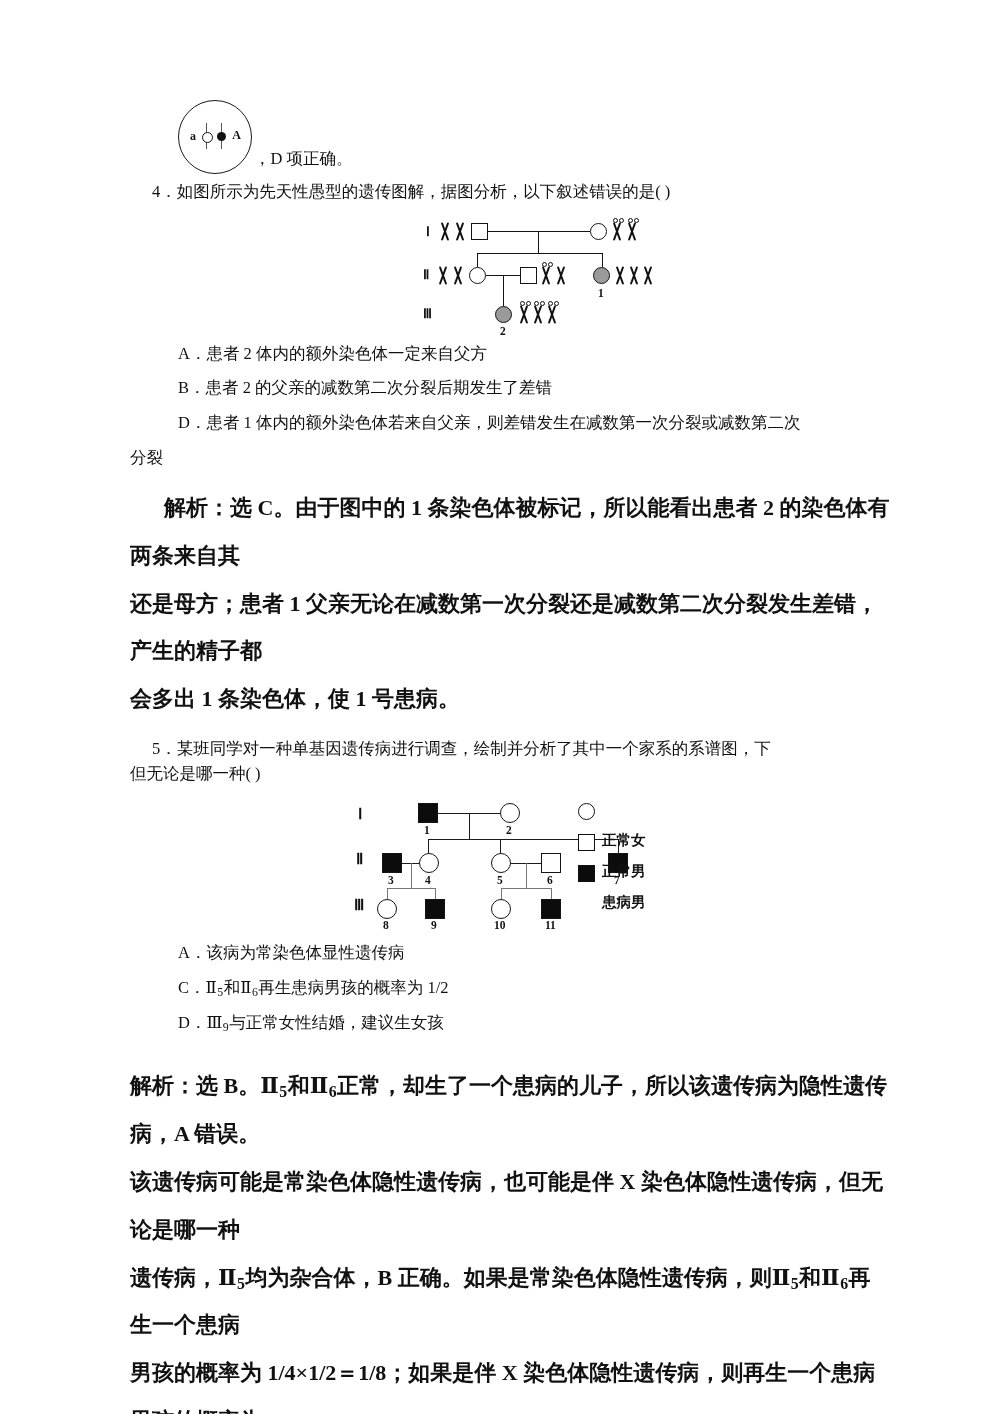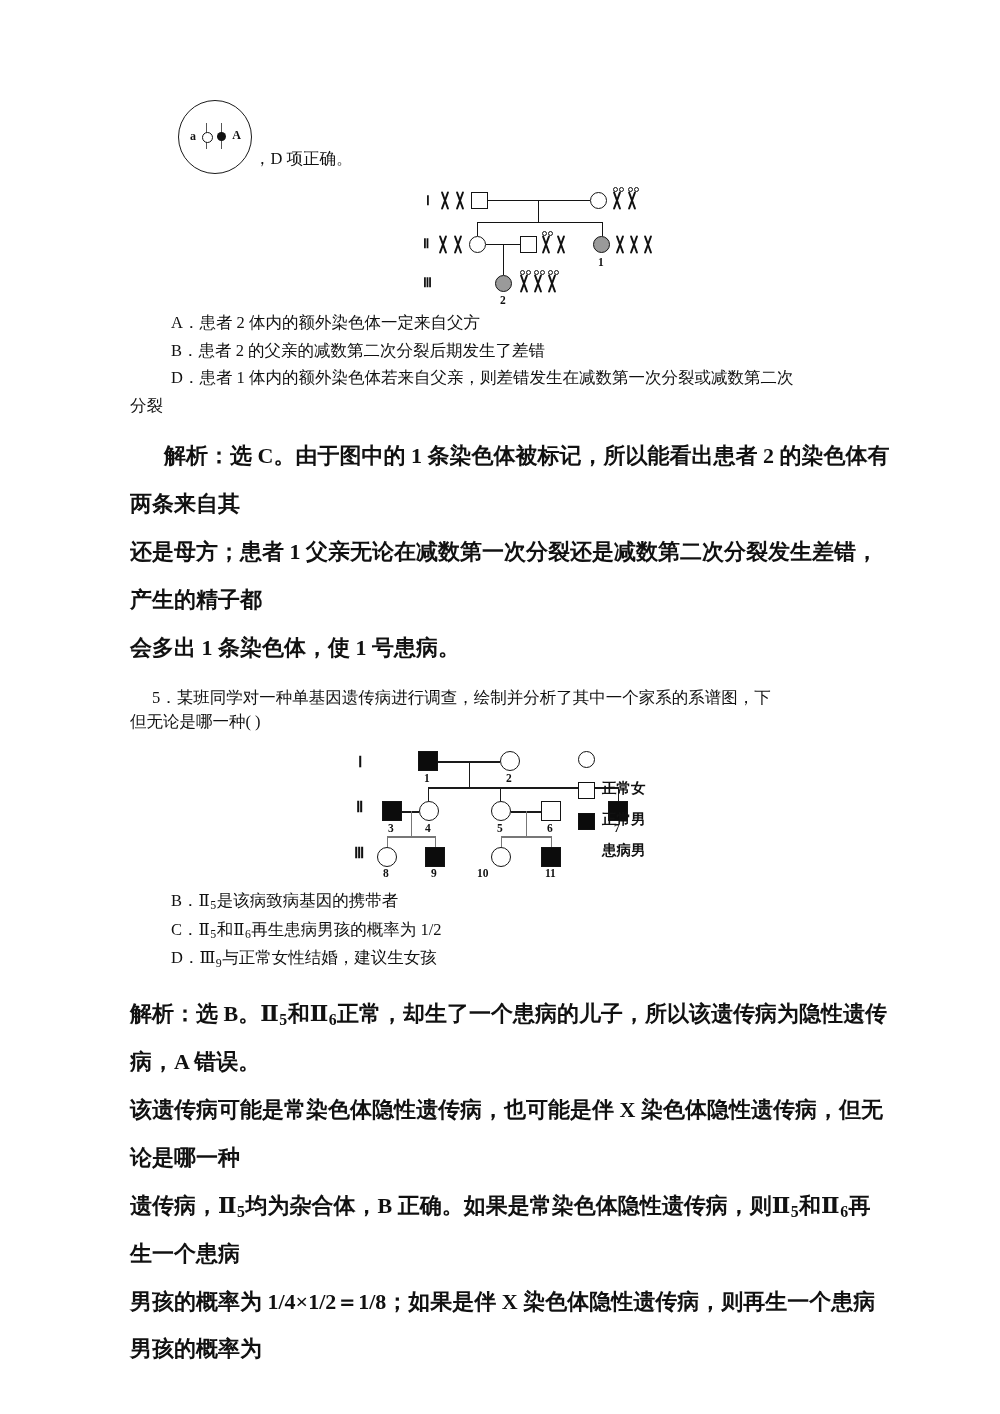--- a/index.html
+++ b/index.html
@@ -30,21 +30,21 @@
   .q-line {
     font-size: 16.5px;
     line-height: 1.5;
     text-indent: 22px;
     margin: 0;
   }
   .opt {
     font-size: 16.5px;
     line-height: 1.62;
     text-indent: 40px;
-    margin: 1px;
+    margin: 8px;
   }
   .opt-cont {
     font-size: 16.5px;
     line-height: 1.62;
     text-indent: 0;
     margin: 0;
   }
   .analysis {
     font-size: 22px;
     line-height: 2.18;
@@ -222,20 +222,21 @@
         <span class="mc-label a-left">a</span>
         <span class="mc-spindle s1"></span>
         <span class="mc-spindle s2"></span>
         <span class="mc-dot open"></span>
         <span class="mc-dot solid"></span>
         <span class="mc-label a-right">A</span>
       </div>
       <div class="meiosis-tail">，D 项正确。</div>
     </div>
 
+    <p class="q-line">4．如图所示为先天性愚型的遗传图解，据图分析，以下叙述错误的是(        )</p>
 
     <div class="ped4">
 
       <span class="gen-label" style="left:296px; top:13px;">Ⅰ</span>
       <span class="gen-label" style="left:293px; top:56px;">Ⅱ</span>
       <span class="gen-label" style="left:293px; top:95px;">Ⅲ</span>
 
       <span class="chrom" style="left:309px; top:12px;">
           <i class="arm a"></i>
           <i class="arm b"></i>
@@ -371,36 +372,36 @@
       <span class="lineh gray" style="left:371px; top:93px; width:50px;"></span>
       <span class="linev gray" style="left:371px; top:93px; height:11px;"></span>
       <span class="linev gray" style="left:421px; top:93px; height:11px;"></span>
 
       <span class="ci" style="left:247px; top:104px;"></span>
       <span class="idnum" style="left:253px; top:124px;">8</span>
       <span class="sq affected" style="left:295px; top:104px;"></span>
       <span class="idnum" style="left:301px; top:124px;">9</span>
 
       <span class="ci" style="left:361px; top:104px;"></span>
-      <span class="idnum" style="left:347px; top:124px;">10</span>
+      <span class="idnum" style="left:364px; top:124px;">10</span>
       <span class="sq affected" style="left:411px; top:104px;"></span>
       <span class="idnum" style="left:415px; top:124px;">11</span>
 
       <span class="legend-sym circle" style="left:448px; top:8px;"></span>
       <span class="legend-item" style="left:472px; top:8px;">正常女</span>
 
       <span class="legend-sym" style="left:448px; top:39px;"></span>
       <span class="legend-item" style="left:472px; top:39px;">正常男</span>
 
       <span class="legend-sym filled" style="left:448px; top:70px;"></span>
       <span class="legend-item" style="left:472px; top:70px;">患病男</span>
     </div>
 
-
-    <p class="opt"><span>B．</span><span>Ⅱ</span><span class="sub">5</span><span>是该病致病基因的携带者</span></p>
+    <p class="opt"><span>A．</span><span>该病为常染色体显性遗传病</span></p>
+
 
     <p class="opt"><span>C．</span><span>Ⅱ</span><span class="sub">5</span><span>和Ⅱ</span><span class="sub">6</span><span>再生患病男孩的概率为 1/2</span></p>
 
     <p class="opt"><span>D．</span><span>Ⅲ</span><span class="sub">9</span><span>与正常女性结婚，建议生女孩</span></p>
 
     <div style="height:16px;"></div>
 
     <div id="q5-analysis">
         <p class="analysis flat" style="font-weight: 600;"><span>解析：选 B。Ⅱ</span><span class="sub">5</span><span>和Ⅱ</span><span class="sub">6</span><span>正常，却生了一个患病的儿子，所以该遗传病为隐性遗传病，A 错误。</span></p>
         <p class="analysis flat" style="font-weight: 600;"><span>该遗传病可能是常染色体隐性遗传病，也可能是伴 X 染色体隐性遗传病，但无论是哪一种</span></p>

